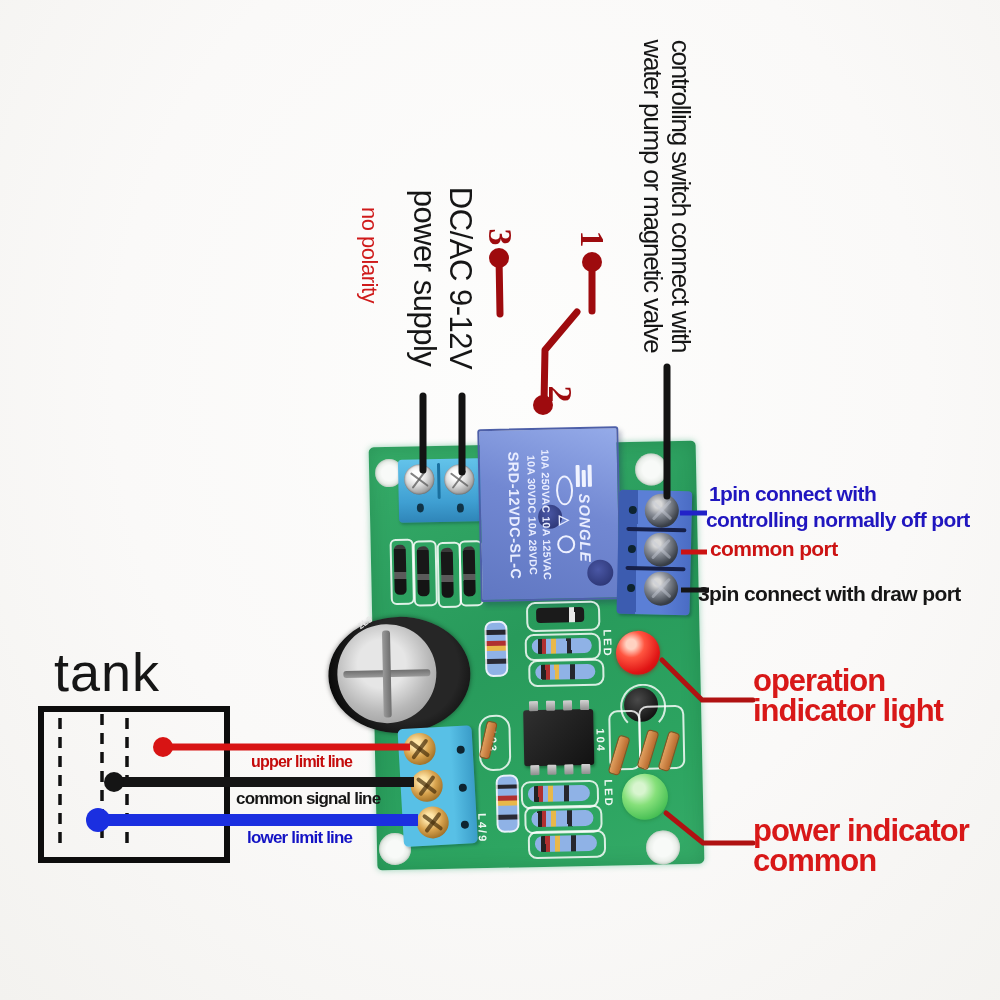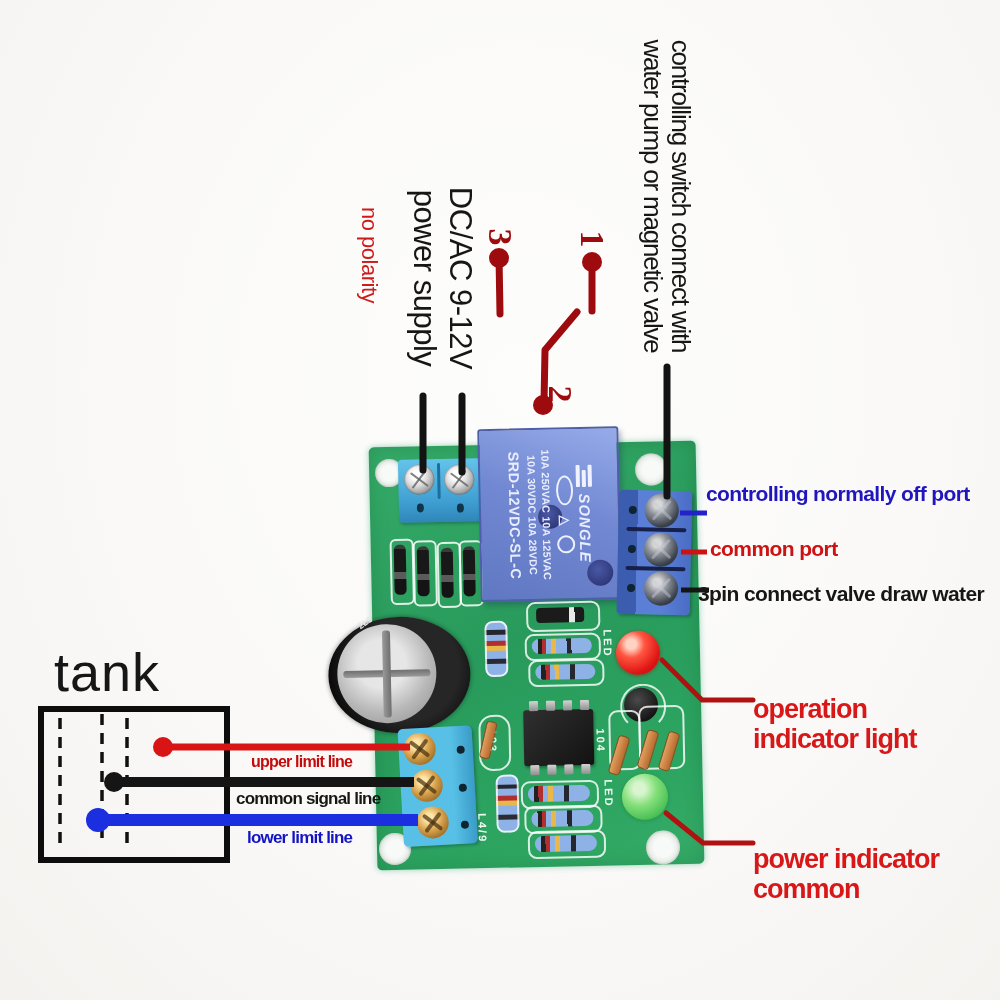--- a/index.html
+++ b/index.html
@@ -96,21 +96,21 @@
   .ic{position:absolute;left:149px;top:266px;width:70px;height:56px;border-radius:3px;
         background:linear-gradient(135deg,#303030,#121212);box-shadow:1px 2px 3px rgba(0,30,10,.4);}
   .pin{position:absolute;width:9px;height:10px;background:linear-gradient(#d4d4d4,#8f8f8f);border-radius:1px;}
 
   
   .t-black{color:var(--black,#161616);}
   .t-red{color:var(--annotation_red,#d81818);}
   .t-darkred{color:var(--dark_red,#9e0b0e);}
   .t-blue{color:var(--annotation_blue,#2016bf);}
   .note{font-weight:700;font-size:21px;line-height:26px;letter-spacing:-0.6px;}
-  .bigred{font-weight:600;font-size:27px;line-height:30px;letter-spacing:-1px;margin-top:28px;}
+  .bigred{font-weight:600;font-size:31px;line-height:30px;letter-spacing:-1px;}
   .pinnum{font-family:"Liberation Serif", serif;font-weight:700;font-size:34px;}
   .wlabel{font-weight:700;letter-spacing:-0.8px;}
   svg.overlay{position:absolute;left:0;top:0;z-index:40;pointer-events:none;}
   .txt{z-index:50;}
 </style>
 </head>
 <body>
 
 <div class="stage">
 
@@ -287,27 +287,28 @@
   <div class="rot t-black txt" style="left:442px;top:278px;font-size:31px;line-height:36px;letter-spacing:-0.5px;">
     <div>DC/AC 9-12V</div>
     <div>power supply</div>
   </div>
   <div class="rot t-red txt" style="left:369px;top:255px;font-size:22px;letter-spacing:-0.5px;color:#cf1a1a;">no polarity</div>
   <div class="rot pinnum t-darkred txt" style="left:500px;top:237px;">3</div>
   <div class="rot pinnum t-darkred txt" style="left:592px;top:239px;">1</div>
   <div class="rot pinnum t-darkred txt" style="left:560px;top:394px;">2</div>
 
   <div class="lbl note t-blue txt" style="left:709px;top:481px;">
+    <div>1pin connect with</div>
     <div style="margin-left:-3px;">controlling normally off port</div>
   </div>
   <div class="lbl note txt" style="left:710px;top:536px;color:#cc1212;">
     <div>common port</div>
   </div>
   <div class="lbl note t-black txt" style="left:698px;top:581px;">
-    <div>3pin connect valve draw water</div>
+    <div>3pin connect with draw port</div>
   </div>
 
   <div class="lbl bigred t-red txt" style="left:753px;top:666px;">
     <div>operation</div>
     <div>indicator light</div>
   </div>
   <div class="lbl bigred t-red txt" style="left:753px;top:816px;">
     <div>power indicator</div>
     <div>common</div>
   </div>

